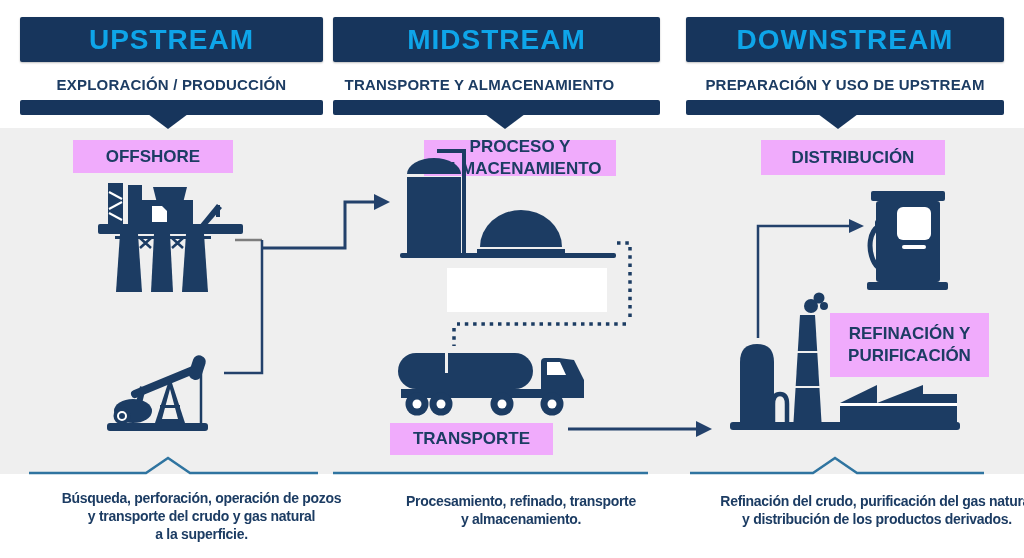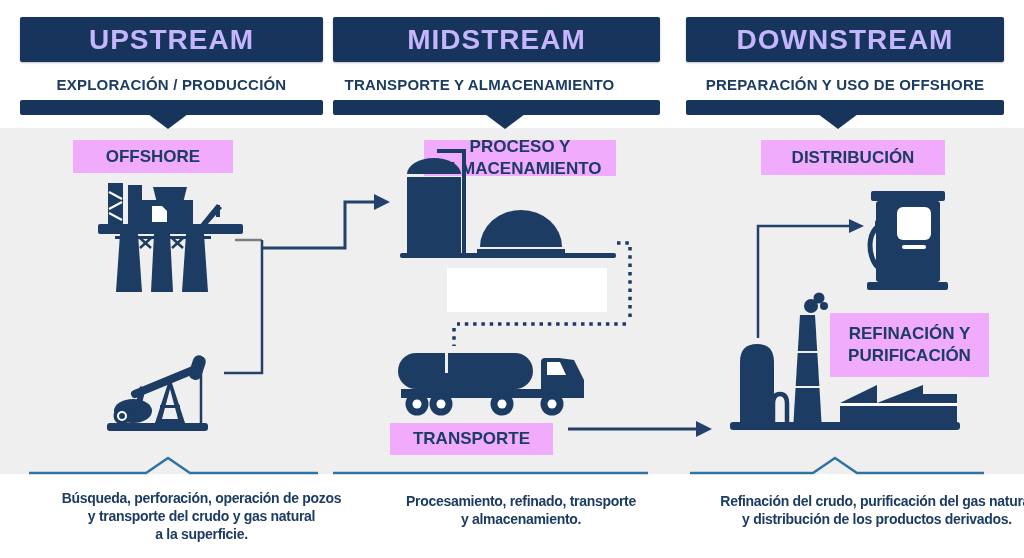--- a/index.html
+++ b/index.html
@@ -3,21 +3,21 @@
 <meta charset="utf-8">
 <style>
   html,body{margin:0;padding:0;background:#ffffff;}
   .stage{
     position:relative;width:1024px;height:558px;overflow:hidden;
     font-family:"Liberation Sans",sans-serif;background:#ffffff;
   }
   .band{position:absolute;left:0;top:128px;width:1024px;height:346px;background:#efefef;z-index:0;}
   .hdr{
     position:absolute;top:17px;height:45px;z-index:3;
-    background:#17355c;color:#c4b5fd;font-weight:bold;font-size:28px;letter-spacing:1px;
+    background:#17355c;color:#0ea5e9;font-weight:bold;font-size:28px;letter-spacing:1px;
     display:flex;align-items:center;justify-content:center;border-radius:2px;
     box-shadow:0 1px 2px rgba(0,0,0,.25);
   }
   .sub{
     position:absolute;top:71px;height:26px;z-index:3;
     color:#1c3c63;font-weight:bold;font-size:15px;letter-spacing:.2px;
     display:flex;align-items:center;justify-content:center;white-space:pre;
   }
   .bar{position:absolute;top:100px;height:15px;background:#17355c;border-radius:2px;z-index:3;}
   .ptr{position:absolute;top:114px;width:0;height:0;z-index:3;
@@ -40,21 +40,21 @@
 <div class="stage">
 
   <div class="band"></div>
 
   <div class="hdr" style="left:20px;width:303px">UPSTREAM</div>
   <div class="hdr" style="left:333px;width:327px">MIDSTREAM</div>
   <div class="hdr" style="left:686px;width:318px">DOWNSTREAM</div>
 
   <div class="sub" style="left:20px;width:303px">EXPLORACIÓN / PRODUCCIÓN</div>
   <div class="sub" style="left:316px;width:327px">TRANSPORTE Y ALMACENAMIENTO</div>
-  <div class="sub" style="left:680px;width:330px">PREPARACIÓN Y USO DE OFFSHORE</div>
+  <div class="sub" style="left:680px;width:330px">PREPARACIÓN Y USO DE UPSTREAM</div>
 
   <div class="bar" style="left:20px;width:303px"></div>
   <div class="bar" style="left:333px;width:327px"></div>
   <div class="bar" style="left:686px;width:318px"></div>
   <div class="ptr" style="left:148px"></div>
   <div class="ptr" style="left:485px"></div>
   <div class="ptr" style="left:818px"></div>
 
   <div class="lbl" style="left:73px;top:140px;width:160px;height:33px">OFFSHORE</div>
   <div class="lbl" style="left:424px;top:140px;width:192px;height:36px">PROCESO Y

